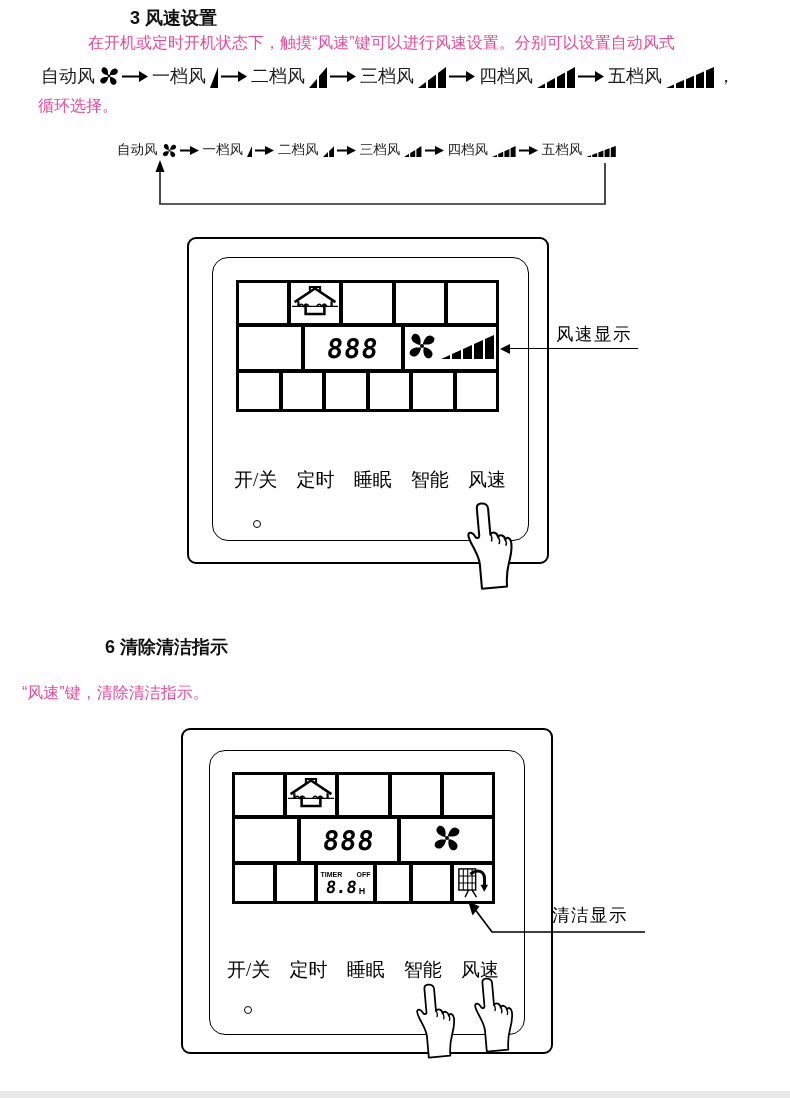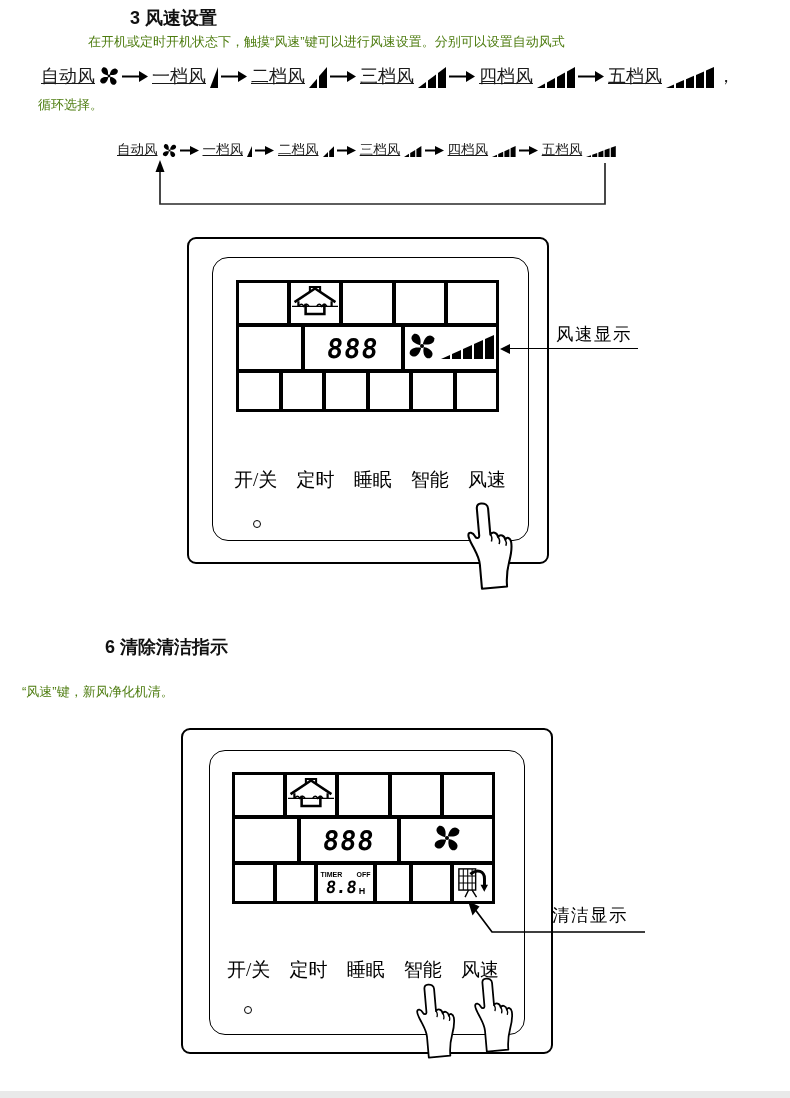--- a/index.html
+++ b/index.html
@@ -1,25 +1,25 @@
 <!DOCTYPE html>
 <html><head>
 <meta charset="utf-8">
 <style>
   html,body{margin:0;padding:0;background:#fff;}
   .page{position:relative;width:790px;height:1098px;background:#fff;overflow:hidden;
         font-family:"Liberation Sans",sans-serif;color:#1a1a1a;}
   .a{position:absolute;}
   .h{font-size:18px;font-weight:700;color:#111;white-space:nowrap;}
-  .txt{font-size:13px;color:#4d7c0f;white-space:nowrap;}
+  .txt{font-size:16px;color:#ec4899;white-space:nowrap;}
   .flowrow{display:flex;align-items:center;gap:3px;white-space:nowrap;}
   .flow-big{font-size:18px;height:36px;}
   .flow-small{font-size:13.5px;height:22px;color:#161616;}
   .flowrow svg{display:block;}
-  .flowrow .stepl{margin:8px 1px;text-decoration:underline;}
+  .flowrow .stepl{margin:8px 1px;}
   
   .panel{border:2px solid #000;border-radius:9px;background:#fff;}
   .inner{position:absolute;border:1.7px solid #000;border-radius:16px;background:#fff;}
   .grid{position:absolute;background:#000;padding:3px;display:flex;flex-direction:column;gap:4px;box-sizing:border-box;}
   .grow{display:flex;gap:4px;}
   .r1{height:40px;} .r2{height:42px;} .r3{height:36px;}
   .cell{background:#fff;flex:1;display:flex;align-items:center;justify-content:center;overflow:hidden;}
   .c-left{flex:0 0 62px;} .c-mid{flex:0 0 96px;}
   .c-right{display:flex;align-items:center;justify-content:center;gap:5px;}
   .dseg{font-family:"DejaVu Sans Mono",monospace;font-weight:700;display:inline-block;
@@ -266,21 +266,21 @@
     <svg class="a hand" style="left:272px;top:257px;" width="56" height="100" viewBox="0 0 60 95">
         <use href="#sym-hand"></use>
       </svg>
   </div>
 
   <div class="a callout" style="left:556px;top:322px;">风速显示</div>
   <div class="a cline" style="left:510px;top:348px;width:128px;"></div>
   <div class="a chead-left" style="left:500px;top:344px;"></div>
 
   <div class="a h" style="left:105px;top:635px;">6 清除清洁指示</div>
-  <div class="a txt" style="left:22px;top:683px;">“风速”键，新风净化机清。</div>
+  <div class="a txt" style="left:22px;top:683px;">“风速”键，清除清洁指示。</div>
 
   <div class="a panel" style="left:181px;top:728px;width:368px;height:322px;">
     <div class="inner" style="left:26px;top:20px;width:314px;height:283px;"></div>
     <div class="grid" style="left:49px;top:42px;width:263px;">
       <div class="grow r1">
         <div class="cell"></div>
         <div class="cell">
           <svg width="46" height="36">
               <use href="#sym-house"></use>
             </svg>

